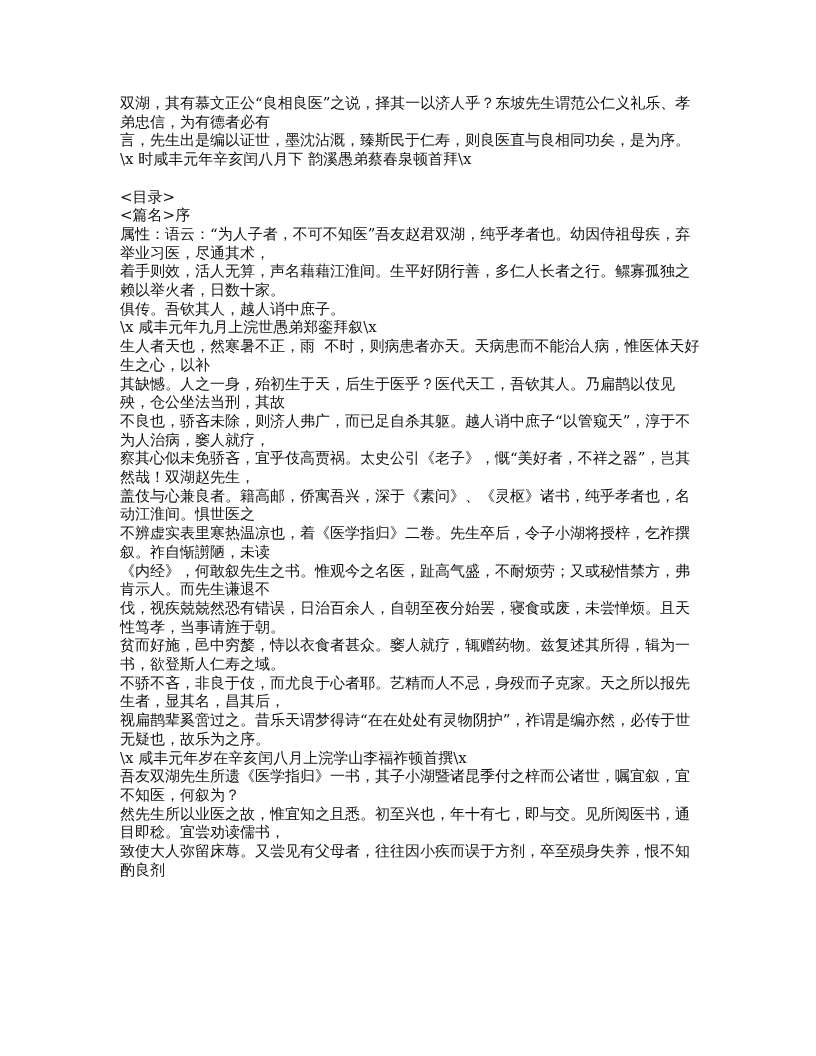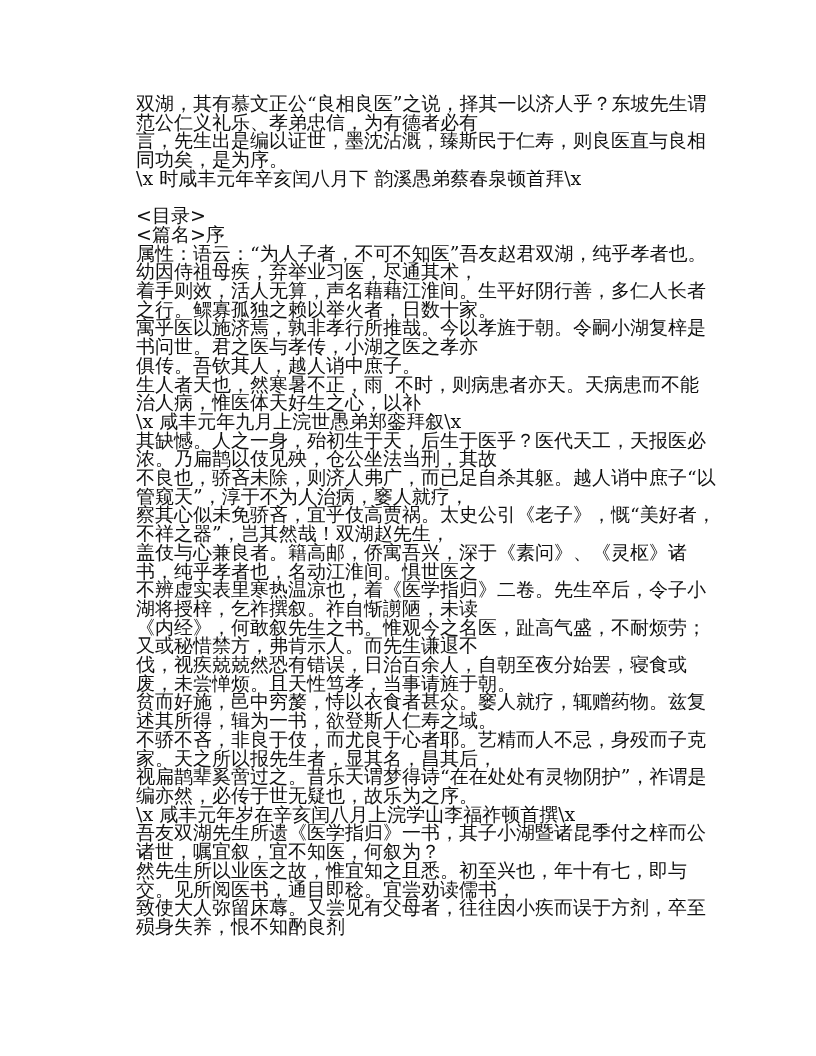--- a/index.html
+++ b/index.html
@@ -1,46 +1,45 @@
 <!DOCTYPE html>
 <html><head>
 <meta charset="utf-8">
 <style>
   html, body { margin: 0; padding: 0; background: #ffffff; }
   body { width: 816px; height: 1056px; position: relative; overflow: hidden; }
   .page {
     position: absolute;
-    left: 136px;
+    left: 120px;
     top: 94px;
     width: 582px;
     font-family: "DejaVu Serif", "Liberation Serif", serif;
-    font-size: 19px;
+    font-size: 15px;
     line-height: 18.7px;
     color: #111111;
   }
   .line { margin: 0; padding: 0; white-space: pre-wrap; word-break: break-all; }
   .blank { height: 18.7px; }
 </style>
 </head>
 <body>
 
 <div class="page" id="page">
     <p class="line">双湖，其有慕文正公“良相良医”之说，择其一以济人乎？东坡先生谓范公仁义礼乐、孝弟忠信，为有德者必有</p>
     <p class="line">言，先生出是编以证世，墨沈沾溉，臻斯民于仁寿，则良医直与良相同功矣，是为序。</p>
     <p class="line">\x 时咸丰元年辛亥闰八月下 韵溪愚弟蔡春泉顿首拜\x</p>
     <p class="line blank"></p>
     <p class="line">&lt;目录&gt;</p>
     <p class="line">&lt;篇名&gt;序</p>
     <p class="line">属性：语云：“为人子者，不可不知医”吾友赵君双湖，纯乎孝者也。幼因侍祖母疾，弃举业习医，尽通其术，</p>
     <p class="line">着手则效，活人无算，声名藉藉江淮间。生平好阴行善，多仁人长者之行。鳏寡孤独之赖以举火者，日数十家。</p>
-    <p class="line">寓乎医以施济焉，孰非孝行所推哉。今以孝旌于朝。令嗣小湖复梓是书问世。君之医与孝传，小湖之医之孝亦</p>
     <p class="line">俱传。吾钦其人，越人诮中庶子。</p>
+    <p class="line">\x 咸丰元年九月上浣世愚弟郑銮拜叙\x</p>
     <p class="line">生人者天也，然寒暑不正，雨  不时，则病患者亦天。天病患而不能治人病，惟医体天好生之心，以补</p>
-    <p class="line">\x 咸丰元年九月上浣世愚弟郑銮拜叙\x</p>
-    <p class="line">其缺憾。人之一身，殆初生于天，后生于医乎？医代天工，天报医必浓。乃扁鹊以伎见殃，仓公坐法当刑，其故</p>
+    <p class="line">其缺憾。人之一身，殆初生于天，后生于医乎？医代天工，吾钦其人。乃扁鹊以伎见殃，仓公坐法当刑，其故</p>
     <p class="line">不良也，骄吝未除，则济人弗广，而已足自杀其躯。越人诮中庶子“以管窥天”，淳于不为人治病，窭人就疗，</p>
     <p class="line">察其心似未免骄吝，宜乎伎高贾祸。太史公引《老子》，慨“美好者，不祥之器”，岂其然哉！双湖赵先生，</p>
     <p class="line">盖伎与心兼良者。籍高邮，侨寓吾兴，深于《素问》、《灵枢》诸书，纯乎孝者也，名动江淮间。惧世医之</p>
     <p class="line">不辨虚实表里寒热温凉也，着《医学指归》二卷。先生卒后，令子小湖将授梓，乞祚撰叙。祚自惭謭陋，未读</p>
     <p class="line">《内经》，何敢叙先生之书。惟观今之名医，趾高气盛，不耐烦劳；又或秘惜禁方，弗肯示人。而先生谦退不</p>
     <p class="line">伐，视疾兢兢然恐有错误，日治百余人，自朝至夜分始罢，寝食或废，未尝惮烦。且天性笃孝，当事请旌于朝。</p>
     <p class="line">贫而好施，邑中穷嫠，恃以衣食者甚众。窭人就疗，辄赠药物。兹复述其所得，辑为一书，欲登斯人仁寿之域。</p>
     <p class="line">不骄不吝，非良于伎，而尤良于心者耶。艺精而人不忌，身殁而子克家。天之所以报先生者，显其名，昌其后，</p>
     <p class="line">视扁鹊辈奚啻过之。昔乐天谓梦得诗“在在处处有灵物阴护”，祚谓是编亦然，必传于世无疑也，故乐为之序。</p>
     <p class="line">\x 咸丰元年岁在辛亥闰八月上浣学山李福祚顿首撰\x</p>

